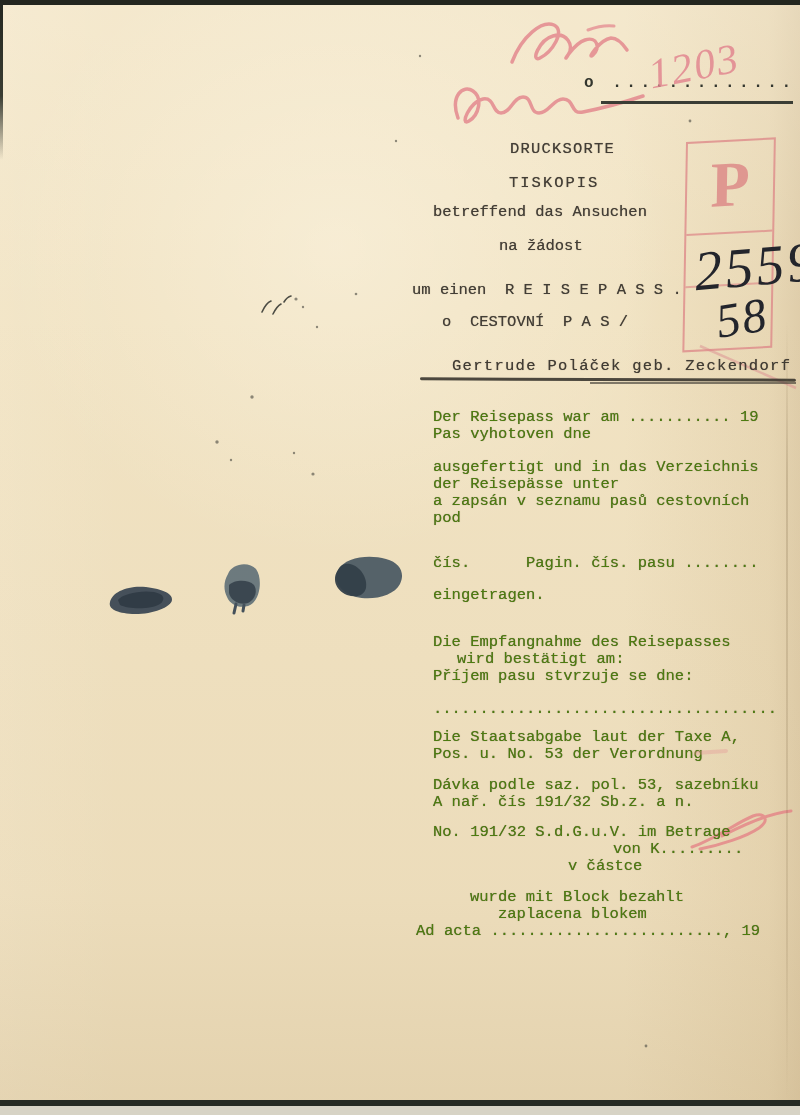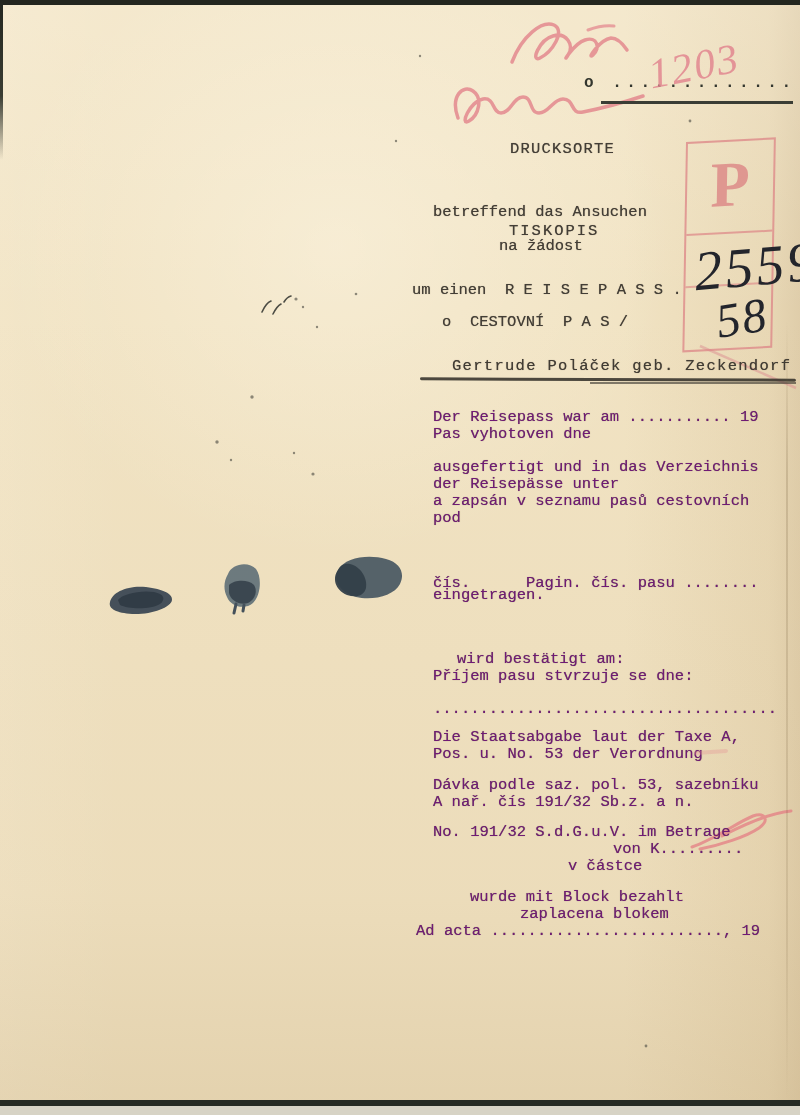--- a/index.html
+++ b/index.html
@@ -12,25 +12,25 @@
       linear-gradient(180deg, rgba(255,249,236,.25) 0%, transparent 28%, rgba(193,162,112,.10) 80%, rgba(178,148,98,.22) 100%),
       linear-gradient(90deg, rgba(255,250,238,.12) 0%, transparent 15%, transparent 78%, rgba(186,156,106,.16) 96%, rgba(170,140,95,.25) 100%);}
   .edge-top{position:absolute;left:0;top:0;width:800px;height:5px;background:#23261f;}
   .edge-left{position:absolute;left:0;top:0;width:3px;height:160px;
     background:linear-gradient(180deg,#23261f 0%,#3a3d33 60%,rgba(58,61,51,0) 100%);}
   .edge-bottom{position:absolute;left:0;top:1100px;width:800px;height:6px;background:#262a23;}
   .edge-below{position:absolute;left:0;top:1106px;width:800px;height:9px;background:#d7d3c5;}
   .crease-v{position:absolute;left:786px;top:320px;width:2px;height:780px;
     background:linear-gradient(180deg,rgba(115,92,58,0),rgba(115,92,58,.22) 20%,rgba(115,92,58,.14) 80%,rgba(115,92,58,0));}
 
-  .tline{position:absolute;white-space:pre;color:#701a75;font-size:15.5px;line-height:17px;
+  .tline{position:absolute;white-space:pre;color:#4d7c0f;font-size:15.5px;line-height:17px;
     text-shadow:0 0 .7px rgba(74,66,53,.75);}
   .hdr{color:#433e36;}
   .ls1{letter-spacing:1.2px;}
-  .ls2{letter-spacing:2px;margin-top:48px;}
+  .ls2{letter-spacing:2px;}
   .ls-name{letter-spacing:1.3px;color:#413c34;}
   .underline-main{position:absolute;left:420px;top:378px;width:376px;height:3px;
     background:rgba(52,49,42,.88);border-radius:2px;transform:rotate(.2deg);}
   .underline-sub{position:absolute;left:590px;top:382px;width:206px;height:2px;
     background:rgba(52,49,42,.6);}
 
   .dots-top{position:absolute;left:584px;top:74px;color:#33362e;font-size:16px;
     letter-spacing:4.5px;font-weight:bold;white-space:pre;}
   .rule-top{position:absolute;left:601px;top:101px;width:192px;height:3px;background:#3a3d35;}
 
@@ -135,41 +135,42 @@
   <div class="underline-sub"></div>
 
   <div class="tline" style="left:433px;top:409px;">Der Reisepass war am ........... 19</div>
   <div class="tline" style="left:433px;top:426px;">Pas vyhotoven dne</div>
 
   <div class="tline" style="left:433px;top:459px;">ausgefertigt und in das Verzeichnis</div>
   <div class="tline" style="left:433px;top:476px;">der Reisepässe unter</div>
   <div class="tline" style="left:433px;top:493px;">a zapsán v seznamu pasů cestovních</div>
   <div class="tline" style="left:433px;top:510px;">pod</div>
 
-  <div class="tline" style="left:433px;top:555px;margin-top:20px;">čís.      Pagin. čís. pasu ........</div>
+  <div class="tline" style="left:433px;top:555px;">čís.      Pagin. čís. pasu ........</div>
 
   <div class="tline" style="left:433px;top:587px;">eingetragen.</div>
 
+  <div class="tline" style="left:433px;top:634px;">Die Empfangnahme des Reisepasses</div>
   <div class="tline" style="left:457px;top:651px;">wird bestätigt am:</div>
   <div class="tline" style="left:433px;top:668px;">Příjem pasu stvrzuje se dne:</div>
 
   <div class="tline" style="left:433px;top:701px;">.....................................</div>
 
   <div class="tline" style="left:433px;top:729px;">Die Staatsabgabe laut der Taxe A,</div>
   <div class="tline" style="left:433px;top:746px;">Pos. u. No. 53 der Verordnung</div>
 
   <div class="tline" style="left:433px;top:777px;">Dávka podle saz. pol. 53, sazebníku</div>
   <div class="tline" style="left:433px;top:794px;">A nař. čís 191/32 Sb.z. a n.</div>
 
   <div class="tline" style="left:433px;top:824px;">No. 191/32 S.d.G.u.V. im Betrage</div>
   <div class="tline" style="left:613px;top:841px;">von K.........</div>
   <div class="tline" style="left:568px;top:858px;">v částce</div>
 
   <div class="tline" style="left:470px;top:889px;">wurde mit Block bezahlt</div>
-  <div class="tline" style="left:520px;top:906px;">zaplacena blokem</div>
+  <div class="tline" style="left:498px;top:906px;">zaplacena blokem</div>
   <div class="tline" style="left:416px;top:923px;">Ad acta ........................., 19</div>
 
   <div class="smudge-pink"></div>
 
   <div class="edge-top"></div>
   <div class="edge-left"></div>
   <div class="edge-bottom"></div>
   <div class="edge-below"></div>
   <div class="crease-v"></div>
 

